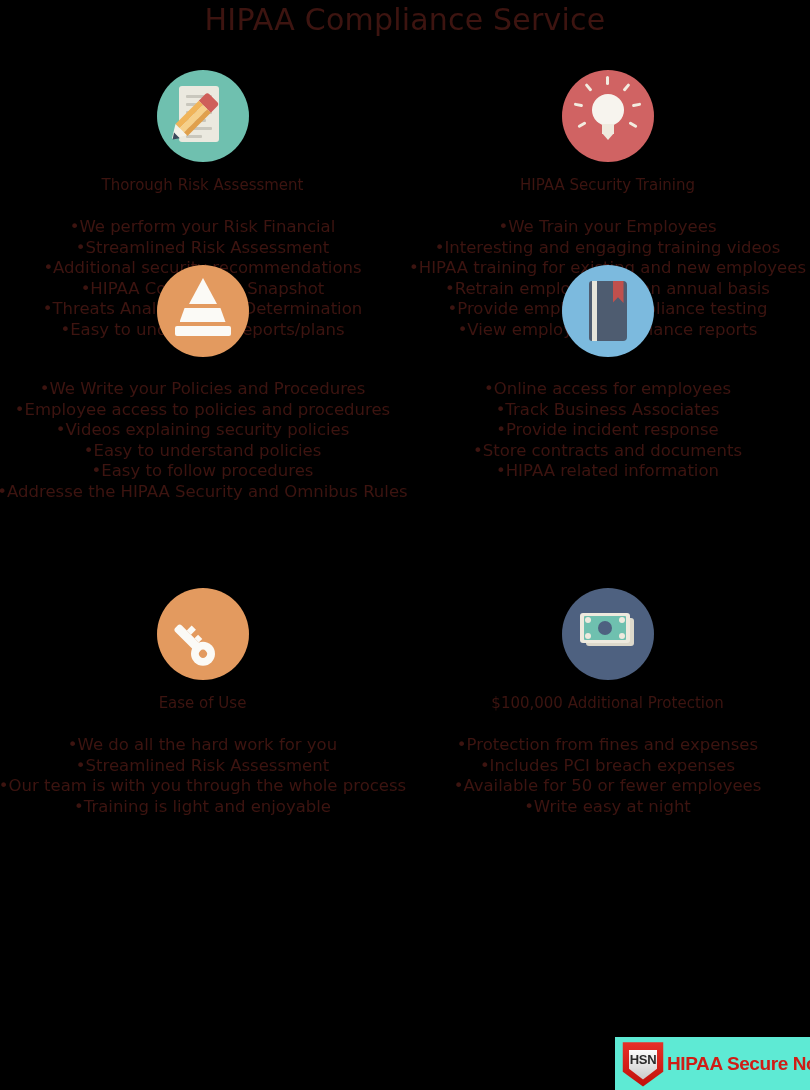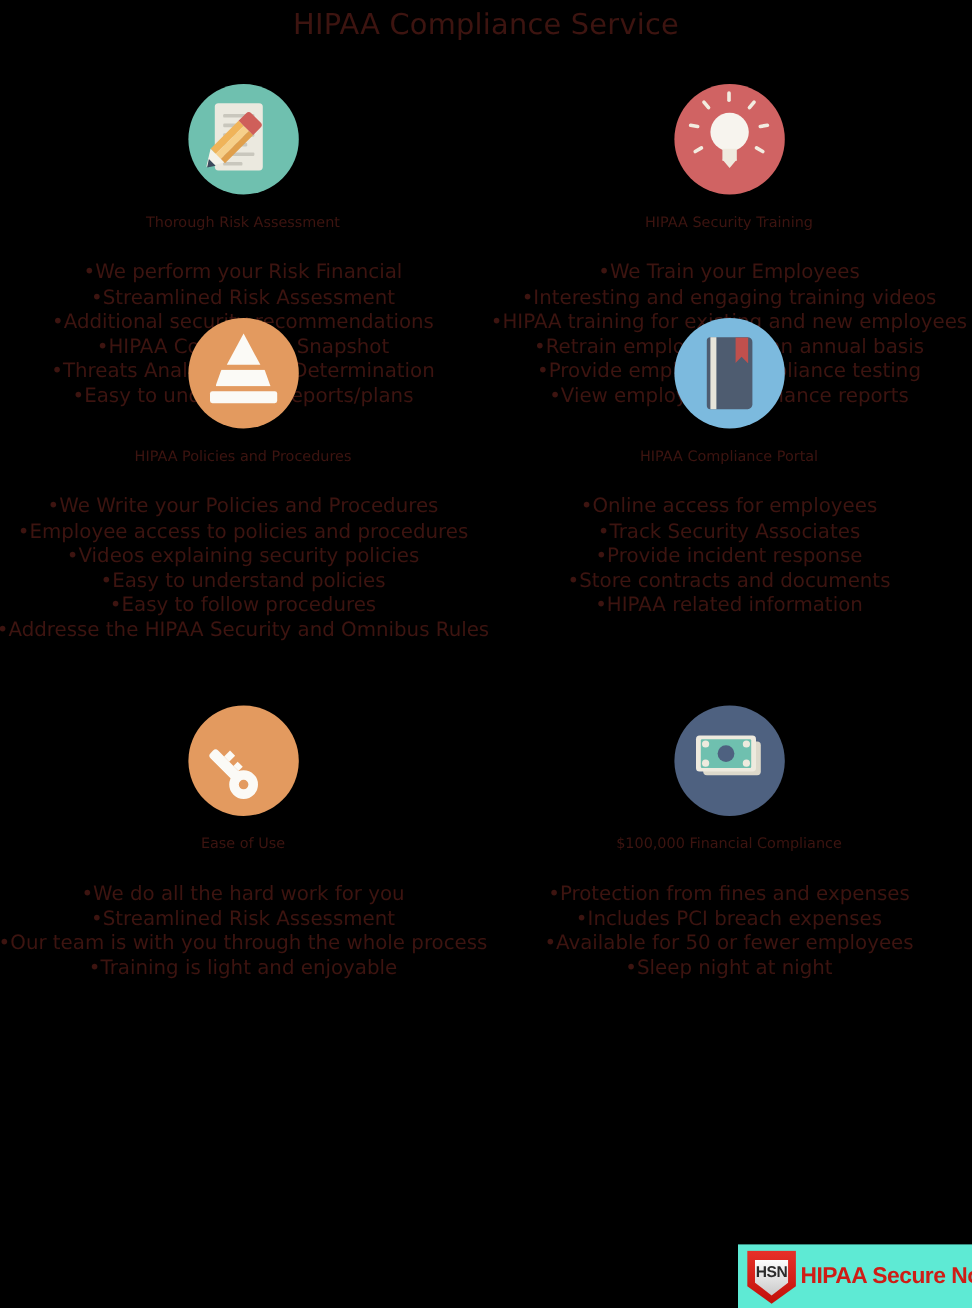--- a/index.html
+++ b/index.html
@@ -12,21 +12,21 @@
   }
 
   body {
     font-family: "DejaVu Sans", "Liberation Sans", sans-serif;
     position: relative;
   }
 
   #page-title {
     width: 810px;
     text-align: center;
-    font-size: 24px;
+    font-size: 30px;
     font-weight: 400;
     color: #3d1410;
     letter-spacing: 0.2px;
     padding-top: 2px;
     line-height: 36px;
     white-space: nowrap;
   }
 
   .grid {
     position: absolute;
@@ -51,21 +51,21 @@
     width: 92px;
     height: 92px;
     border-radius: 50%;
     position: relative;
     overflow: hidden;
     flex: none;
   }
 
   .card-title {
     margin-top: 14px;
-    font-size: 12px;
+    font-size: 15px;
     color: #3d1410;
     text-align: center;
     line-height: 19px;
     white-space: nowrap;
   }
 
   .bullets {
     margin-top: 22px;
     text-align: center;
     font-size: 16.5px;
@@ -337,41 +337,39 @@
   </div>
 
   <div class="row row-2">
 
     <div class="cell">
       <div class="icon-wrap ic-pyramid">
         <div class="p-top"></div>
           <div class="p-mid"></div>
           <div class="p-bot"></div>
       </div>
-      <div class="card-title">HIPAA Policies and Procedures</div>
       <div class="bullets">
         <div>•We Write your Policies and Procedures</div>
         <div>•Employee access to policies and procedures</div>
         <div>•Videos explaining security policies</div>
         <div>•Easy to understand policies</div>
         <div>•Easy to follow procedures</div>
         <div>•Addresse the HIPAA Security and Omnibus Rules</div>
       </div>
     </div>
 
     <div class="cell">
       <div class="icon-wrap ic-book">
         <div class="cover"></div>
           <div class="spine"></div>
           <div class="mark"></div>
       </div>
-      <div class="card-title">HIPAA Compliance Portal</div>
       <div class="bullets">
         <div>•Online access for employees</div>
-        <div>•Track Security Associates</div>
+        <div>•Track Business Associates</div>
         <div>•Provide incident response</div>
         <div>•Store contracts and documents</div>
         <div>•HIPAA related information</div>
       </div>
     </div>
 
   </div>
 
   <div class="row row-3">
 
@@ -398,26 +396,26 @@
       <div class="icon-wrap ic-money">
         <div class="back"></div>
         <div class="front"></div>
         <div class="inner"></div>
         <div class="coin"></div>
         <div class="c c1"></div>
           <div class="c c2"></div>
           <div class="c c3"></div>
           <div class="c c4"></div>
       </div>
-      <div class="card-title">$100,000 Financial Compliance</div>
+      <div class="card-title">$100,000 Additional Protection</div>
       <div class="bullets">
         <div>•Protection from fines and expenses</div>
         <div>•Includes PCI breach expenses</div>
         <div>•Available for 50 or fewer employees</div>
-        <div>•Sleep night at night</div>
+        <div>•Write easy at night</div>
       </div>
     </div>
 
   </div>
 
 </div>
 
 <div id="logo-badge">
   <div class="shield">
     <div class="outer"></div>

